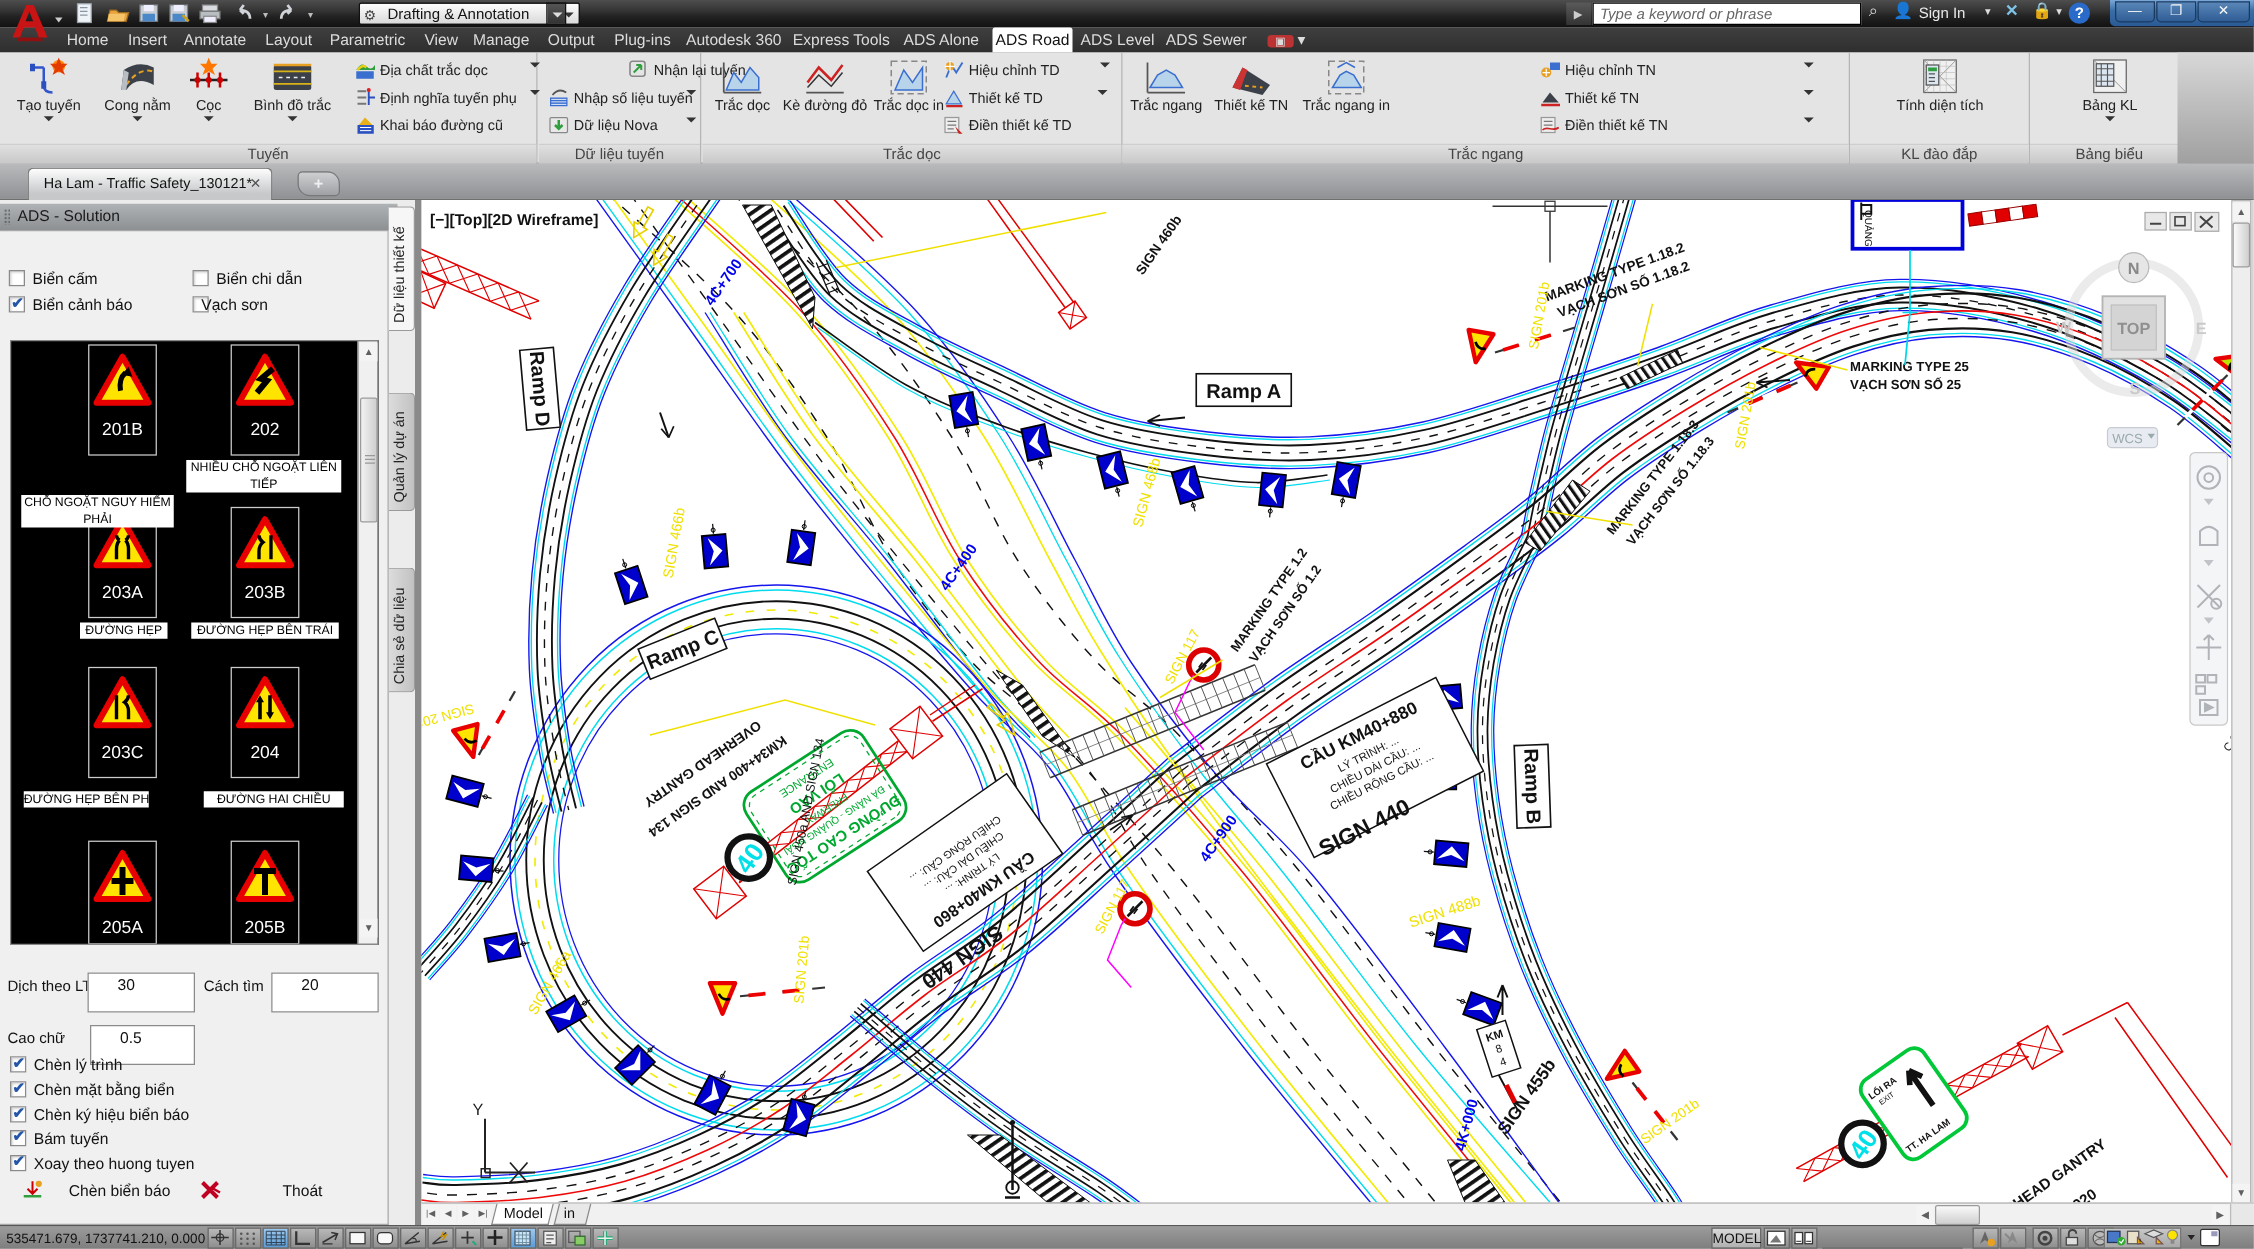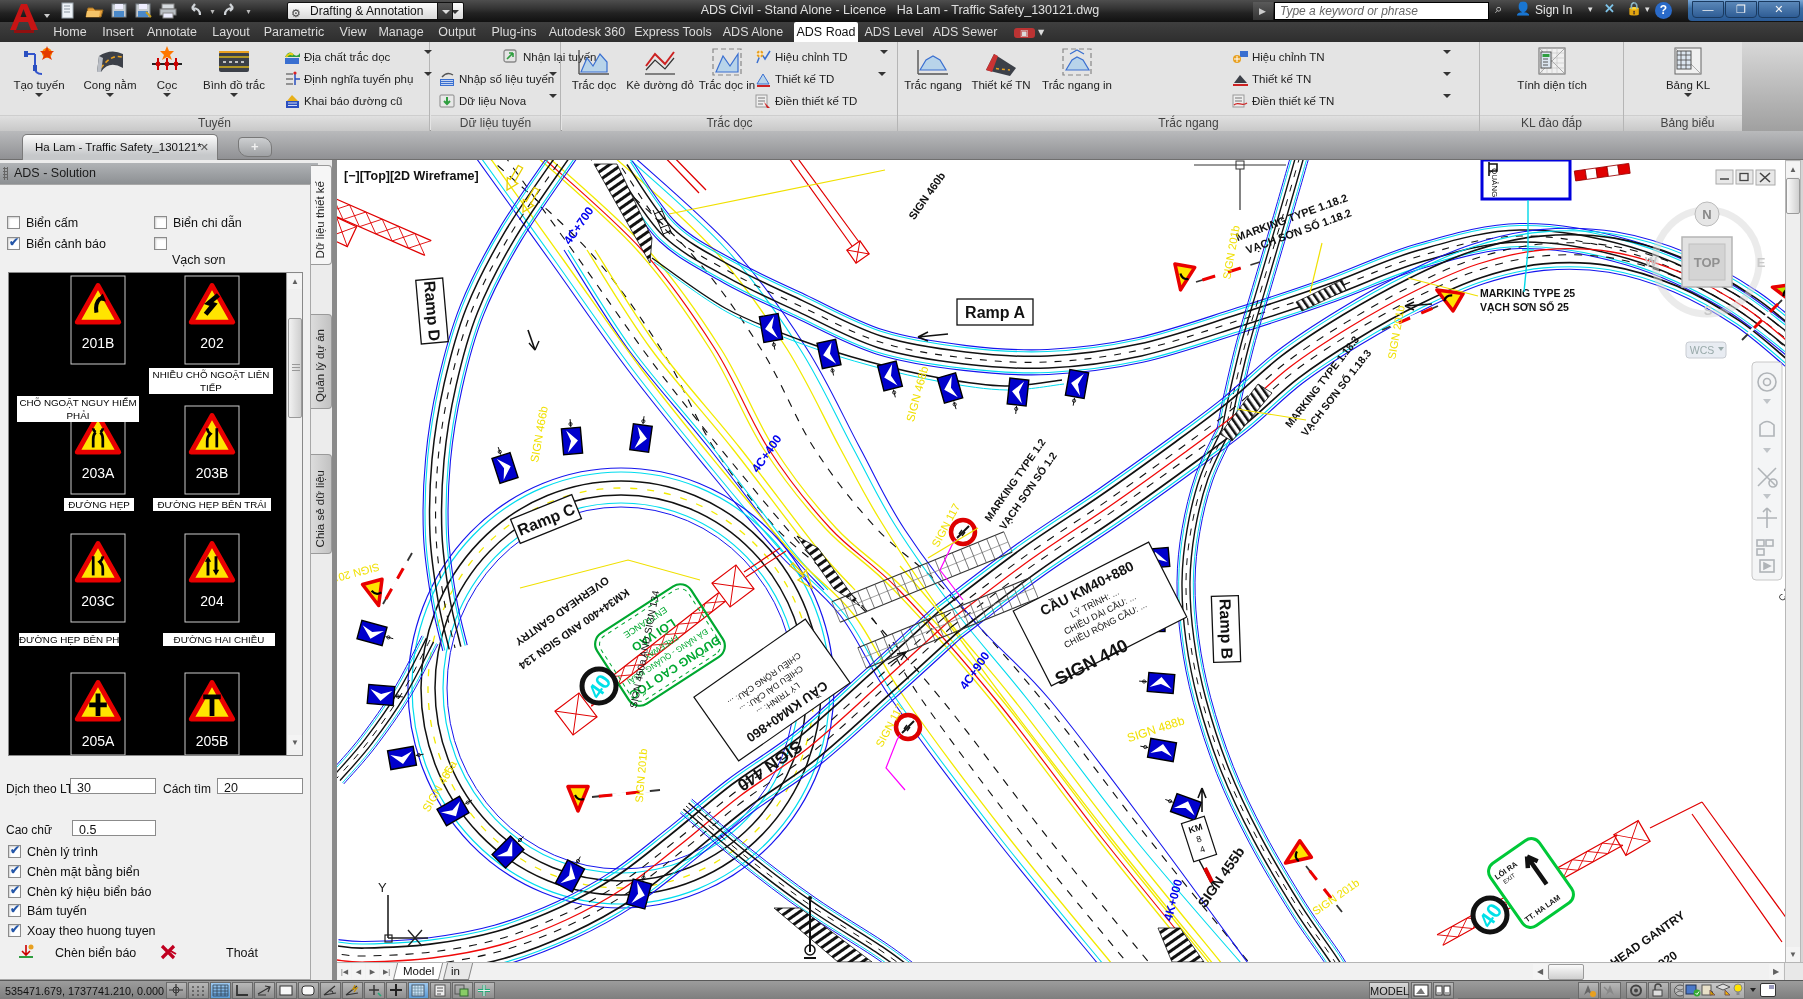--- a/index.html
+++ b/index.html
@@ -54,21 +54,21 @@
 .cb { position:absolute; width:13px; height:13px; background:#fff; border:1px solid #8b8b8b; box-shadow:inset 1px 1px 2px #cfcfcf; }
 .cb.checked:after { content:"✔"; position:absolute; left:1px; top:-3px; color:#2456a8; font-size:12px; font-weight:bold; }
 .cblabel { position:absolute; font-size:12.5px; color:#111; }
 #signpanel { position:absolute; left:8px; top:112px; width:295px; height:484px; background:#000; border:1px solid #888; }
 .slabel { position:absolute; background:#fff; color:#000; font-size:9.8px; text-align:center; line-height:13px; white-space:nowrap; }
 #vtabs { position:absolute; left:311px; top:160px; width:22px; height:820px; }
 .vtab { position:absolute; left:0; width:21px; background:linear-gradient(90deg,#dcdcdc,#c2c2c2); border:1px solid #9a9a9a; border-left:none; border-radius:0 4px 4px 0; }
 .vtab.sel { background:#f6f6f6; }
 .vtab span { position:absolute; left:3px; bottom:6px; writing-mode:vertical-rl; transform:rotate(180deg); font-size:11.5px; color:#222; white-space:nowrap; }
 .formlabel { position:absolute; font-size:12px; color:#111; }
-.formbox { position:absolute; height:16px; background:#fff; border:1px solid #8b8b8b; font-size:12.5px; color:#111; padding:2px 0 0 6px; }
+.formbox { position:absolute; height:32px; background:#fff; border:1px solid #8b8b8b; font-size:12.5px; color:#111; padding:2px 0 0 23px; }
 #vscroll { position:absolute; left:1785px; top:160px; width:16px; height:802px; background:#eeeeee; border:1px solid #b8b8b8; }
 .scrbtn { position:absolute; width:14px; height:15px; background:#f4f4f4; color:#606060; font-size:8px; text-align:center; line-height:15px; }
 #hscroll { position:absolute; left:337px; top:962px; width:1466px; height:18px; background:#f1f1f1; border-top:1px solid #b5b5b5; }
 
 #statusbar { position:absolute; left:0; top:980px; width:1803px; height:19px; background:linear-gradient(#9c9c9c,#7e7e7e); border-top:1px solid #585858; color:#1a1a1a; }
 #coords { position:absolute; left:5px; top:3.5px; font-size:10.8px; color:#111; }
 .stbtn { position:absolute; top:1px; width:21px; height:17px; background:linear-gradient(#b8b8b8,#8e8e8e); border:1px solid #6a6a6a; }
 .stbtn.on { background:linear-gradient(#9ec9ef,#5b9bd5); }
 </style>
 </head>
@@ -111,21 +111,20 @@
           <path d="M16 13 Q16 6 8 6 M8 6 L11 2 M8 6 L11 9" stroke="#d0d4d8" stroke-width="2.2" fill="none"></path>
         </svg>
     <div class="qbtn" style="width:11px; font-size:8px; color:#bbb;">▾</div>
     <svg width="22" height="18" style="margin-right:1px;">
           <path d="M5 13 Q5 6 13 6 M13 6 L10 2 M13 6 L10 9" stroke="#d0d4d8" stroke-width="2.2" fill="none"></path>
         </svg>
     <div class="qbtn" style="width:11px; font-size:8px; color:#bbb;">▾</div>
   </div>
   <div id="wsbox"><span class="gear">⚙</span>Drafting &amp; Annotation<span class="dd"></span></div>
   <div id="wsdd2"></div>
-  <div id="doctitle">ADS Civil - Stand Alone - Licence&nbsp;&nbsp;&nbsp;Ha Lam - Traffic Safety_130121.dwg</div>
   <div id="sb-left"></div>
   <div id="searchbar">Type a keyword or phrase</div>
   <div class="titleicon" style="left:1495px;">⌕</div>
   <div class="titleicon" style="left:1515px;">👤</div>
   <div class="titleicon" style="left:1535px; font-size:12px; top:3px; color:#e8e8e8;">Sign In</div>
   <div class="titleicon" style="left:1588px; top:4px; font-size:9px;">▾</div>
   <div class="titleicon" style="left:1604px; color:#7ec3e8; font-weight:bold;">✕</div>
   <div class="titleicon" style="left:1626px; color:#e8a33d;">🔒</div>
   <div class="titleicon" style="left:1645px; top:4px; font-size:9px;">▾</div>
   <div id="helpq">?</div>
@@ -359,21 +358,21 @@
 <div id="leftpanel">
   <div id="lp-header"><span class="grip"></span>ADS - Solution</div>
   <div id="lp-body"></div>
   <div class="cb" style="left:7px; top:56px;"></div>
       <div class="cblabel" style="left:26px; top:56px;">Biển cấm</div>
   <div class="cb" style="left:154px; top:56px;"></div>
       <div class="cblabel" style="left:173px; top:56px;">Biển chi dẫn</div>
   <div class="cb checked" style="left:7px; top:77px;"></div>
       <div class="cblabel" style="left:26px; top:77px;">Biển cảnh báo</div>
   <div class="cb" style="left:154px; top:77px;"></div>
-      <div class="cblabel" style="left:172px; top:77px;margin-top:16px;">Vạch sơn</div>
+      <div class="cblabel" style="left:161px; top:77px;">Vạch sơn</div>
   <div id="signpanel">
     <svg width="293" height="482" style="position:absolute; left:0; top:0;">
 
       <g fill="none" stroke="#cccccc" stroke-width="1">
         <rect x="62" y="3" width="54" height="88"></rect>
             <rect x="176" y="3" width="54" height="88"></rect>
         <rect x="62" y="133" width="54" height="88"></rect>
             <rect x="176" y="133" width="54" height="88"></rect>
         <rect x="62" y="261" width="54" height="88"></rect>
             <rect x="176" y="261" width="54" height="88"></rect>

